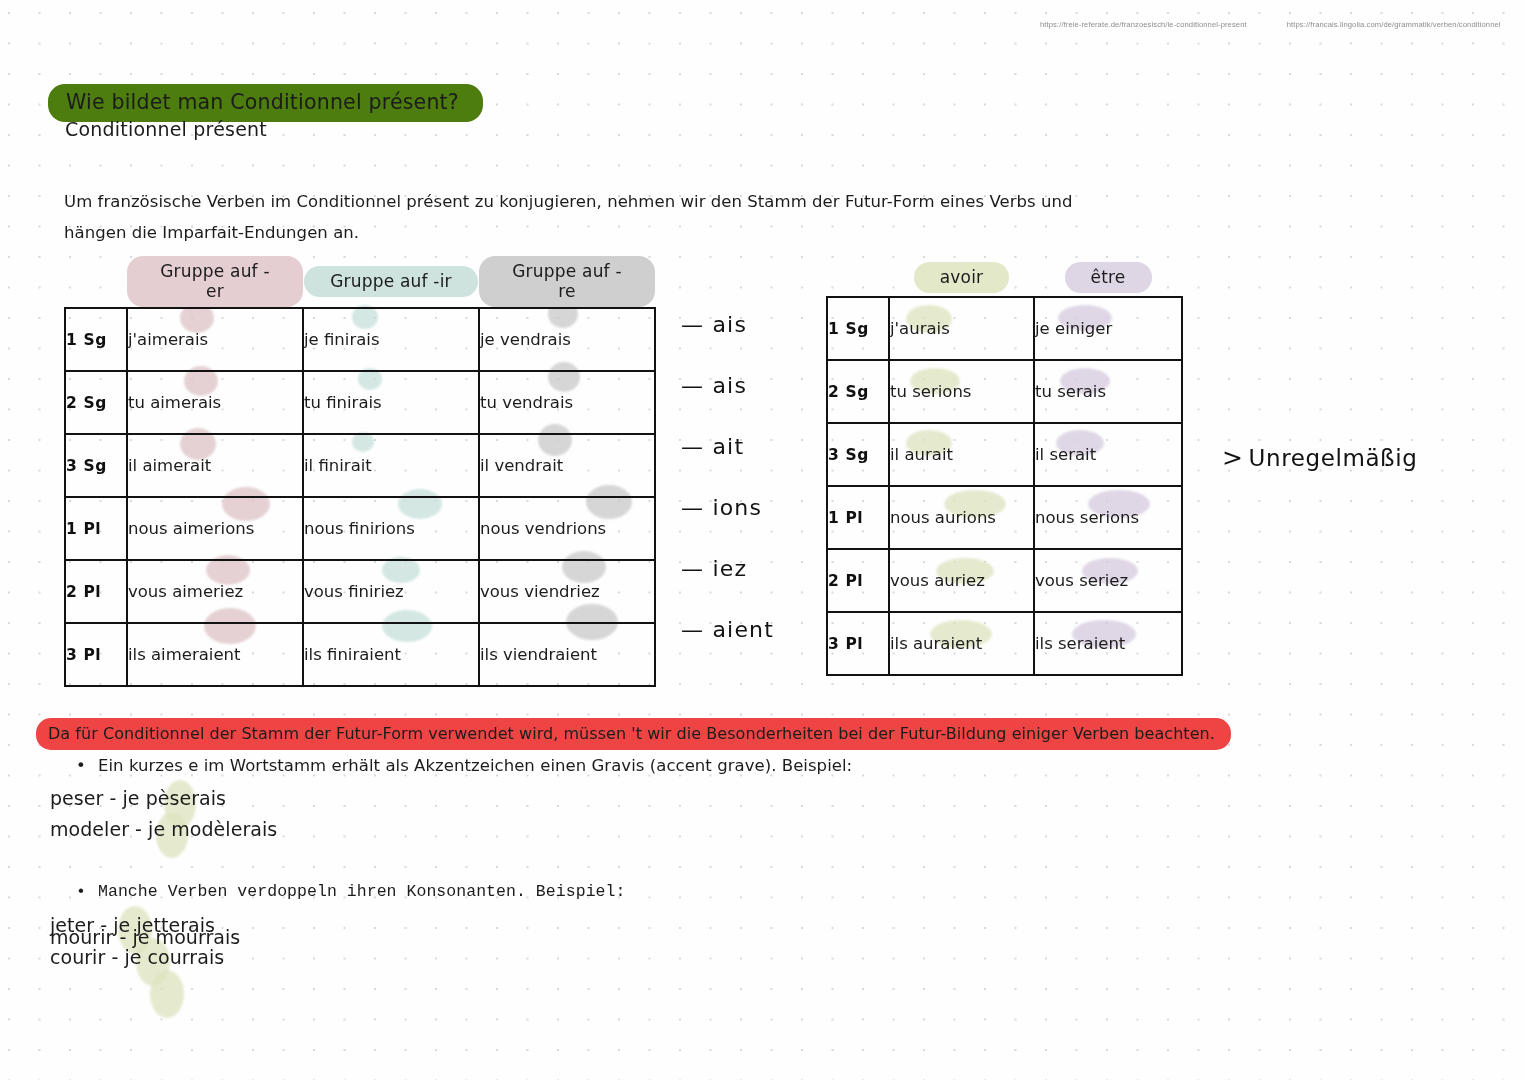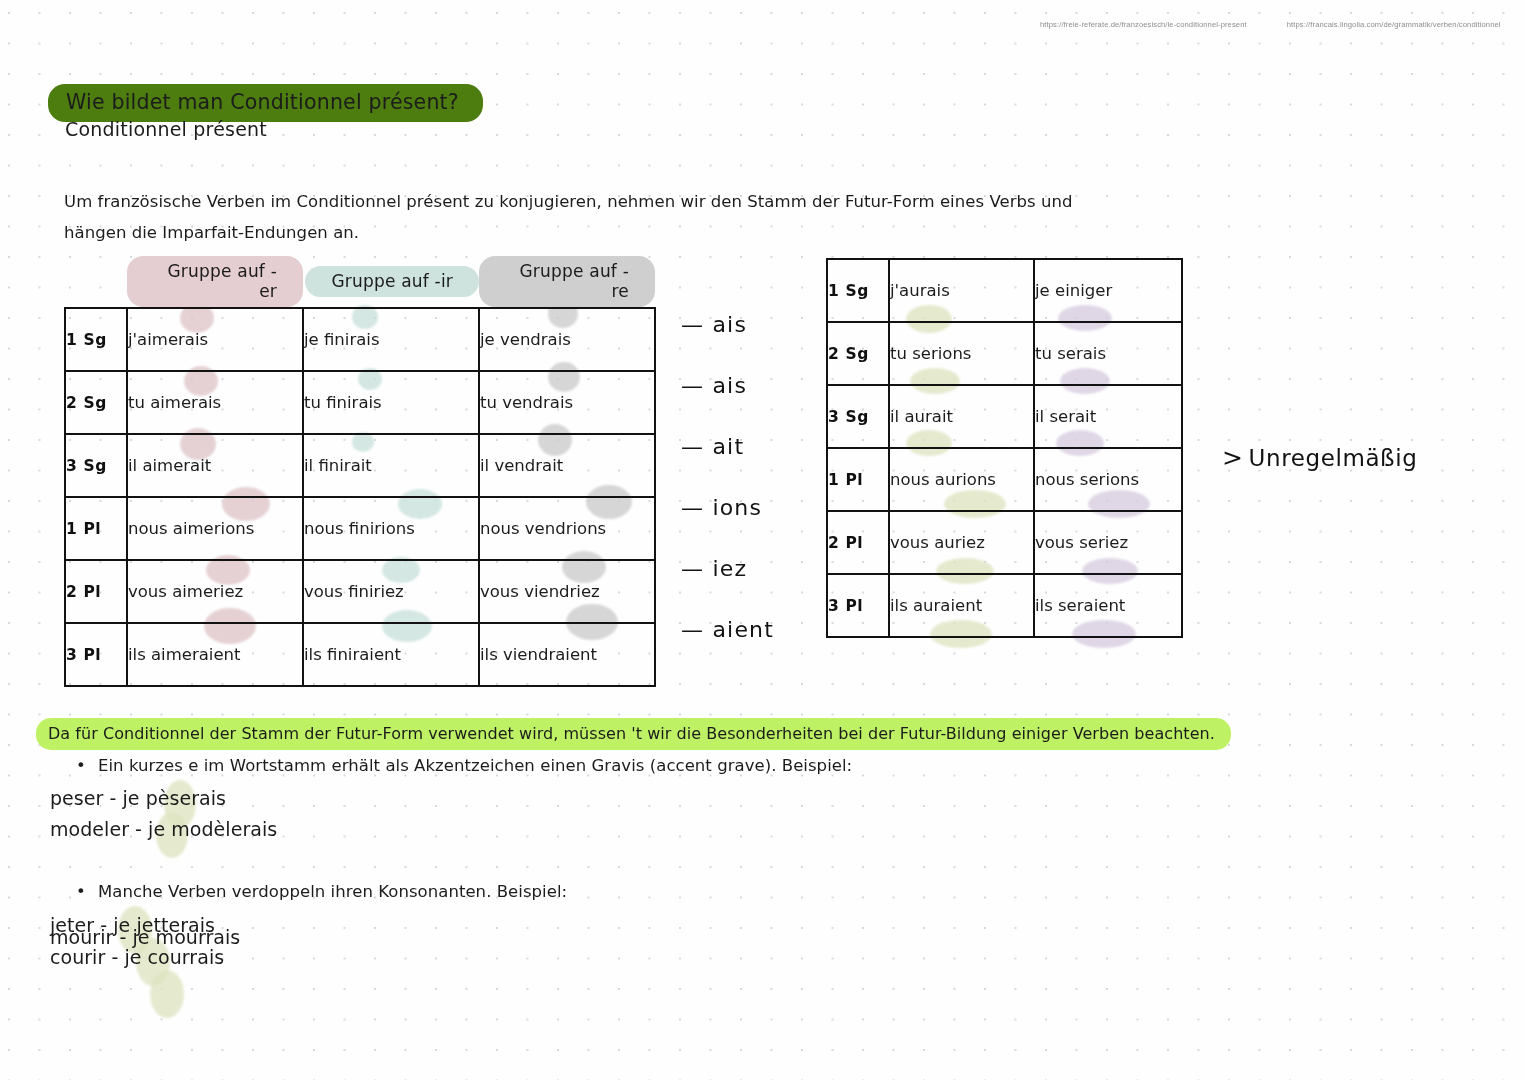--- a/index.html
+++ b/index.html
@@ -131,21 +131,21 @@
   
   #table1 {
     position: absolute;
     left: 64px;
     top: 256px;
   }
   #table1 col.c0 { width: 62px; }
   #table1 col.c1 { width: 176px; }
   #table1 col.c2 { width: 176px; }
   #table1 col.c3 { width: 176px; }
-  #table1 tr.hdr td { height: 36px; text-align: right; }
+  #table1 tr.hdr td { height: 36px; }
   #table1 tr.body td { height: 61px; }
 
   
   #endings {
     position: absolute;
     left: 681px;
     top: 294px;
   }
   #endings div {
     height: 61px;
@@ -350,20 +350,29 @@
   <div class="hand">— aient</div>
 </div>
 
 <table id="table2" class="conj">
   <colgroup>
       <col class="c0">
       <col class="c1">
       <col class="c2">
     </colgroup>
   <tbody>
+    <tr class="hdr">
+      <td class="noborder"></td>
+      <td class="noborder hdr-cell">
+        <span class="hdr-pill hand" id="h2a" style="background: rgb(227, 232, 200);">avoir</span>
+      </td>
+      <td class="noborder hdr-cell">
+        <span class="hdr-pill hand" id="h2b" style="background: rgb(222, 213, 229);">être</span>
+      </td>
+    </tr>
 
     <tr class="body">
       <td class="rowlabel hand">1 Sg</td>
       <td class="cell hand">j'aurais</td>
       <td class="cell hand">je einiger</td>
     </tr>
     <tr class="body">
       <td class="rowlabel hand">2 Sg</td>
       <td class="cell hand">tu serions</td>
       <td class="cell hand">tu serais</td>
@@ -388,26 +397,26 @@
       <td class="cell hand">ils auraient</td>
       <td class="cell hand">ils seraient</td>
     </tr>
   </tbody>
 </table>
 
 <div id="irregular" class="hand">
   <span class="chev">&gt;</span><span>Unregelmäßig</span>
 </div>
 
-<div id="note" class="hand" style="background: #bef264; text-align: center;">Da für Conditionnel der Stamm der Futur-Form verwendet wird, müssen 't wir die Besonderheiten bei der Futur-Bildung einiger Verben beachten.</div>
+<div id="note" class="hand" style="background: #ef4444; text-align: center;">Da für Conditionnel der Stamm der Futur-Form verwendet wird, müssen 't wir die Besonderheiten bei der Futur-Bildung einiger Verben beachten.</div>
 
 <div class="bullet-line hand" style="left:64px; top:756px;">
   <span class="dot">•</span><span>Ein kurzes e im Wortstamm erhält als Akzentzeichen einen Gravis (accent grave). Beispiel:</span>
 </div>
 <div class="ex-line hand" style="top:787px;">peser - je pèserais</div>
 <div class="ex-line hand" style="top:818px;">modeler - je modèlerais</div>
 
-<div class="bullet-line hand" style="left:64px; top:882px;">
+<div class="bullet-line hand" style="left:64px; top:882px;font-family:Liberation Mono, monospace;">
   <span class="dot">•</span><span>Manche Verben verdoppeln ihren Konsonanten. Beispiel:</span>
 </div>
 <div class="ex-line hand" style="top:914px;">jeter - je jetterais</div>
 <div class="ex-line hand" style="top:946px;">courir - je courrais</div>
 <div class="ex-line hand" style="top:926px;">mourir - je mourrais</div>
 
 </body></html>

